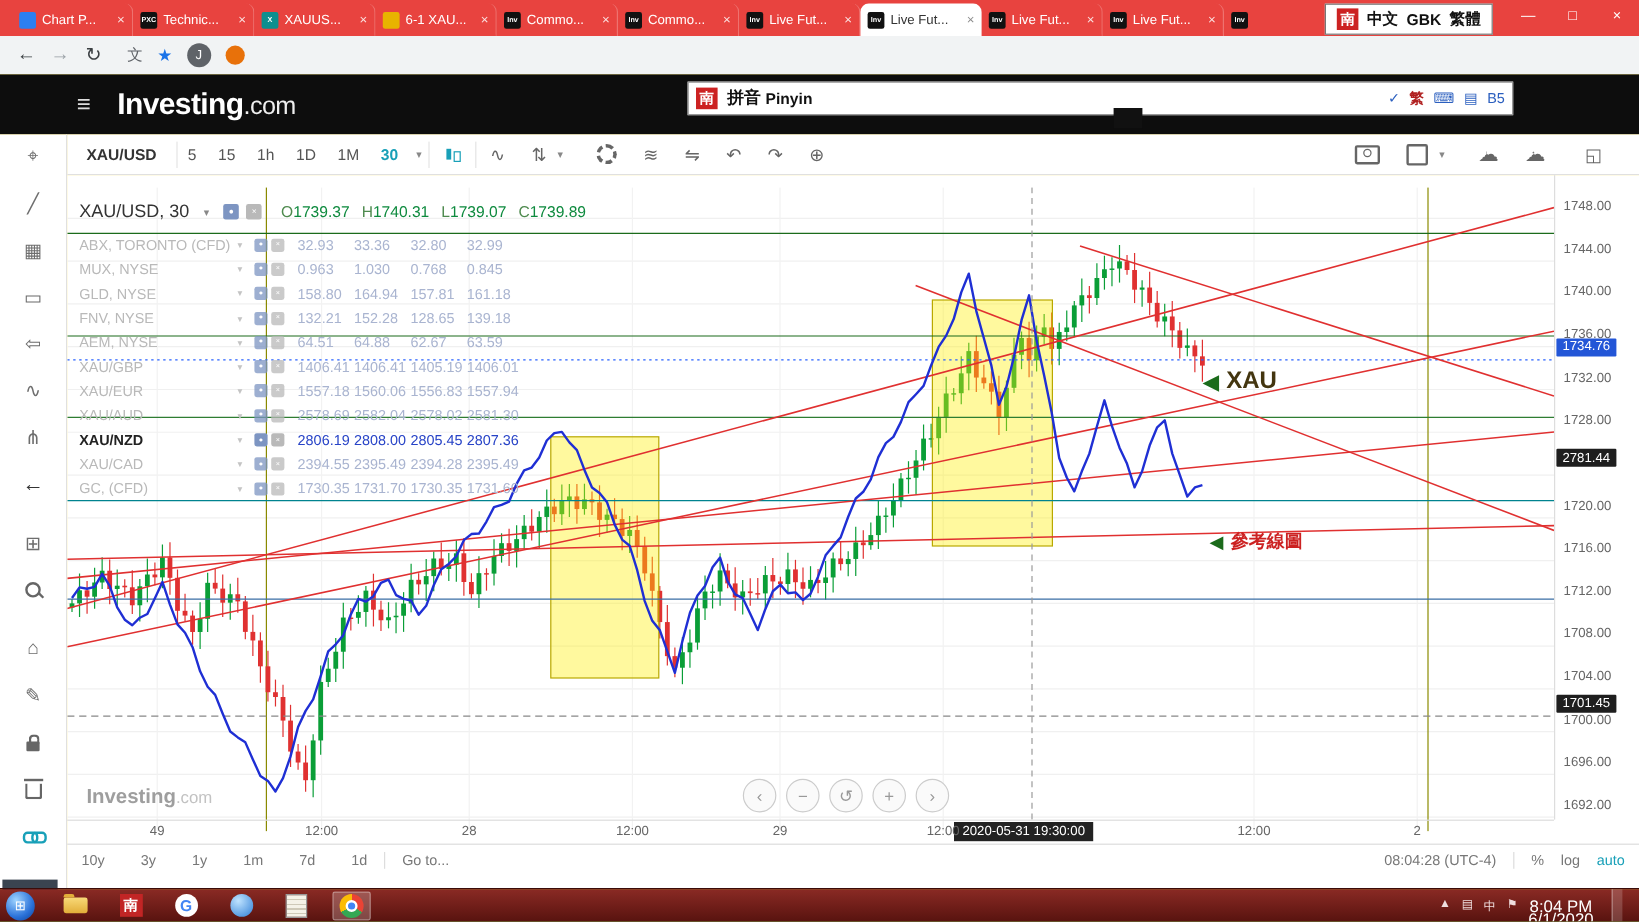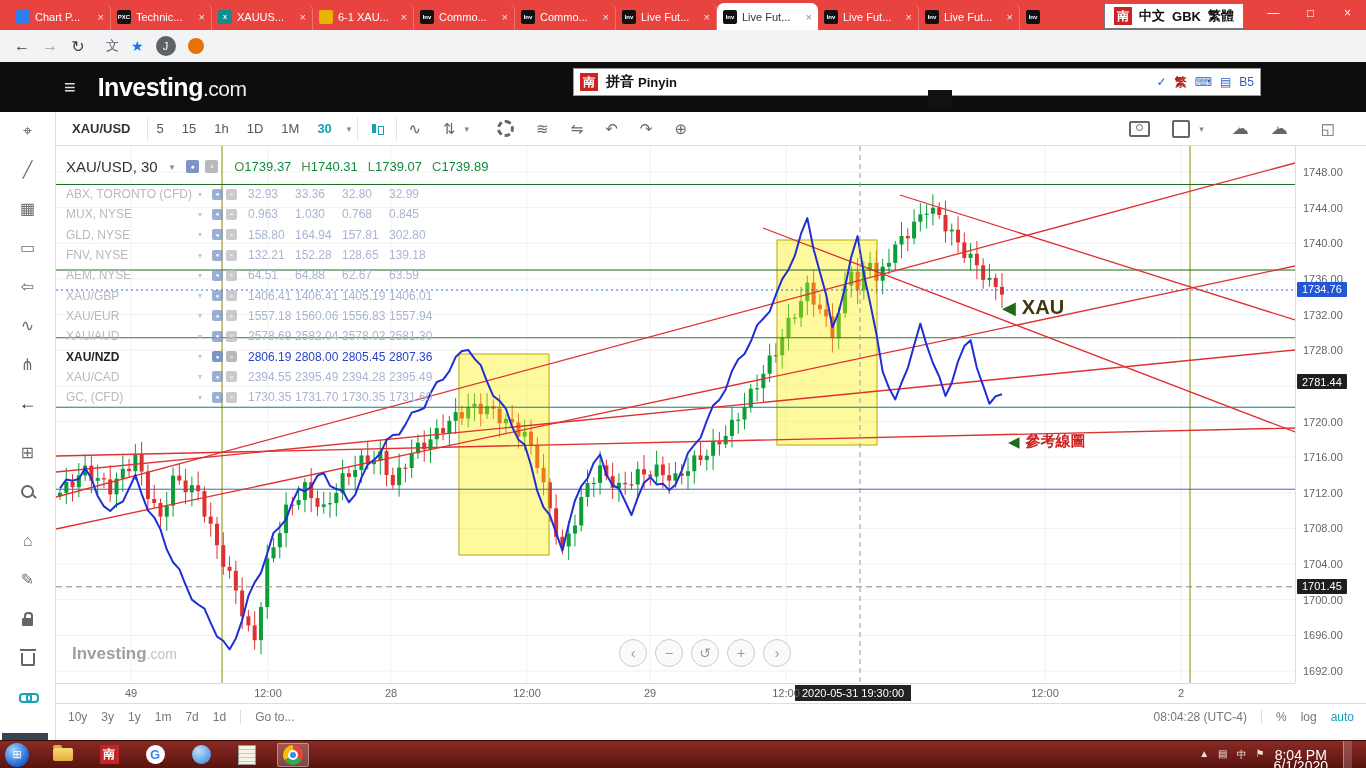--- a/index.html
+++ b/index.html
@@ -84,21 +84,21 @@
   .trash-ic::before{content:"";position:absolute;left:-3px;top:-4px;width:16px;height:2px;background:#666;}
   .link-ic{position:relative;width:18px;height:10px;}
   .link-ic::before,.link-ic::after{content:"";position:absolute;width:9px;height:6px;border:2px solid #18a0b8;border-radius:4px;}
   .link-ic::before{left:0;top:1px;}
   .link-ic::after{left:7px;top:1px;}
   #sb-bottom{margin-top:auto;width:56px;display:flex;flex-direction:column;align-items:center;}
   #collapse-box{width:46px;height:27px;background:#3a4450;color:#fff;display:flex;align-items:center;justify-content:center;font-size:13px;margin:10px 0 4px 0;align-self:flex-start;margin-left:2px;}
 
   
   #chartregion{position:absolute;left:56px;top:146px;width:1310px;height:594px;background:#fff;}
-  #plot{position:absolute;left:0;top:0;width:1239px;height:537px;overflow:hidden;}
+  #plot{position:absolute;left:0;top:10px;width:1239px;height:537px;overflow:hidden;}
   #chart-svg{position:absolute;left:0;top:0;}
   #price-axis{position:absolute;left:1239px;top:0;width:71px;height:537px;border-left:1px solid #ddd;box-sizing:border-box;}
   .pa-lbl{position:absolute;left:7px;font-size:11px;color:#666;}
   .pa-badge{position:absolute;left:1px;height:15px;color:#fff;font-size:11px;padding:0 5px;display:flex;align-items:center;border-radius:1px;}
   #time-axis{position:absolute;left:0;top:537px;width:1239px;height:20px;border-top:1px solid #ddd;box-sizing:border-box;}
   .ta-lbl{position:absolute;top:3px;width:44px;margin-left:-22px;text-align:center;font-size:11px;color:#666;}
   #time-badge{position:absolute;top:1px;height:16px;background:#222;color:#fff;font-size:11px;padding:0 7px;display:flex;align-items:center;}
   #chart-bottombar{position:absolute;left:0;top:557px;width:1310px;height:26px;border-top:1px solid #ddd;box-sizing:border-box;display:flex;align-items:center;padding:0 12px;font-size:12px;color:#777;gap:14px;}
   .rng{color:#777;}
   .bb-div{width:1px;height:14px;background:#ddd;}
@@ -731,21 +731,21 @@
           </div>
           <div class="wrow">
             <span class="nm">GLD, NYSE</span>
             <span class="crt">▾</span>
             <span class="chip eye">●</span>
             <span class="chip x">×</span>
             <span class="vals">
               <span>158.80</span>
               <span>164.94</span>
               <span>157.81</span>
-              <span>302.80</span>
+              <span>161.18</span>
             </span>
           </div>
           <div class="wrow">
             <span class="nm">FNV, NYSE</span>
             <span class="crt">▾</span>
             <span class="chip eye">●</span>
             <span class="chip x">×</span>
             <span class="vals">
               <span>132.21</span>
               <span>152.28</span>
@@ -884,21 +884,21 @@
         <div class="ta-lbl" style="left: 212px;">12:00</div>
         <div class="ta-lbl" style="left: 335px;">28</div>
         <div class="ta-lbl" style="left: 471px;">12:00</div>
         <div class="ta-lbl" style="left: 594px;">29</div>
         <div class="ta-lbl" style="left: 730px;">12:00</div>
         <div class="ta-lbl" style="left: 989px;">12:00</div>
         <div class="ta-lbl" style="left: 1125px;">2</div>
       </div>
 
     <div id="chart-bottombar">
-      <span id="ranges" style="display:flex;gap:14px">
+      <span id="ranges" style="display:flex;gap:30px">
           <span class="rng">10y</span>
           <span class="rng">3y</span>
           <span class="rng">1y</span>
           <span class="rng">1m</span>
           <span class="rng">7d</span>
           <span class="rng">1d</span>
         </span>
       <span class="bb-div"></span>
       <span class="rng">Go to...</span>
       <div id="bb-right">

